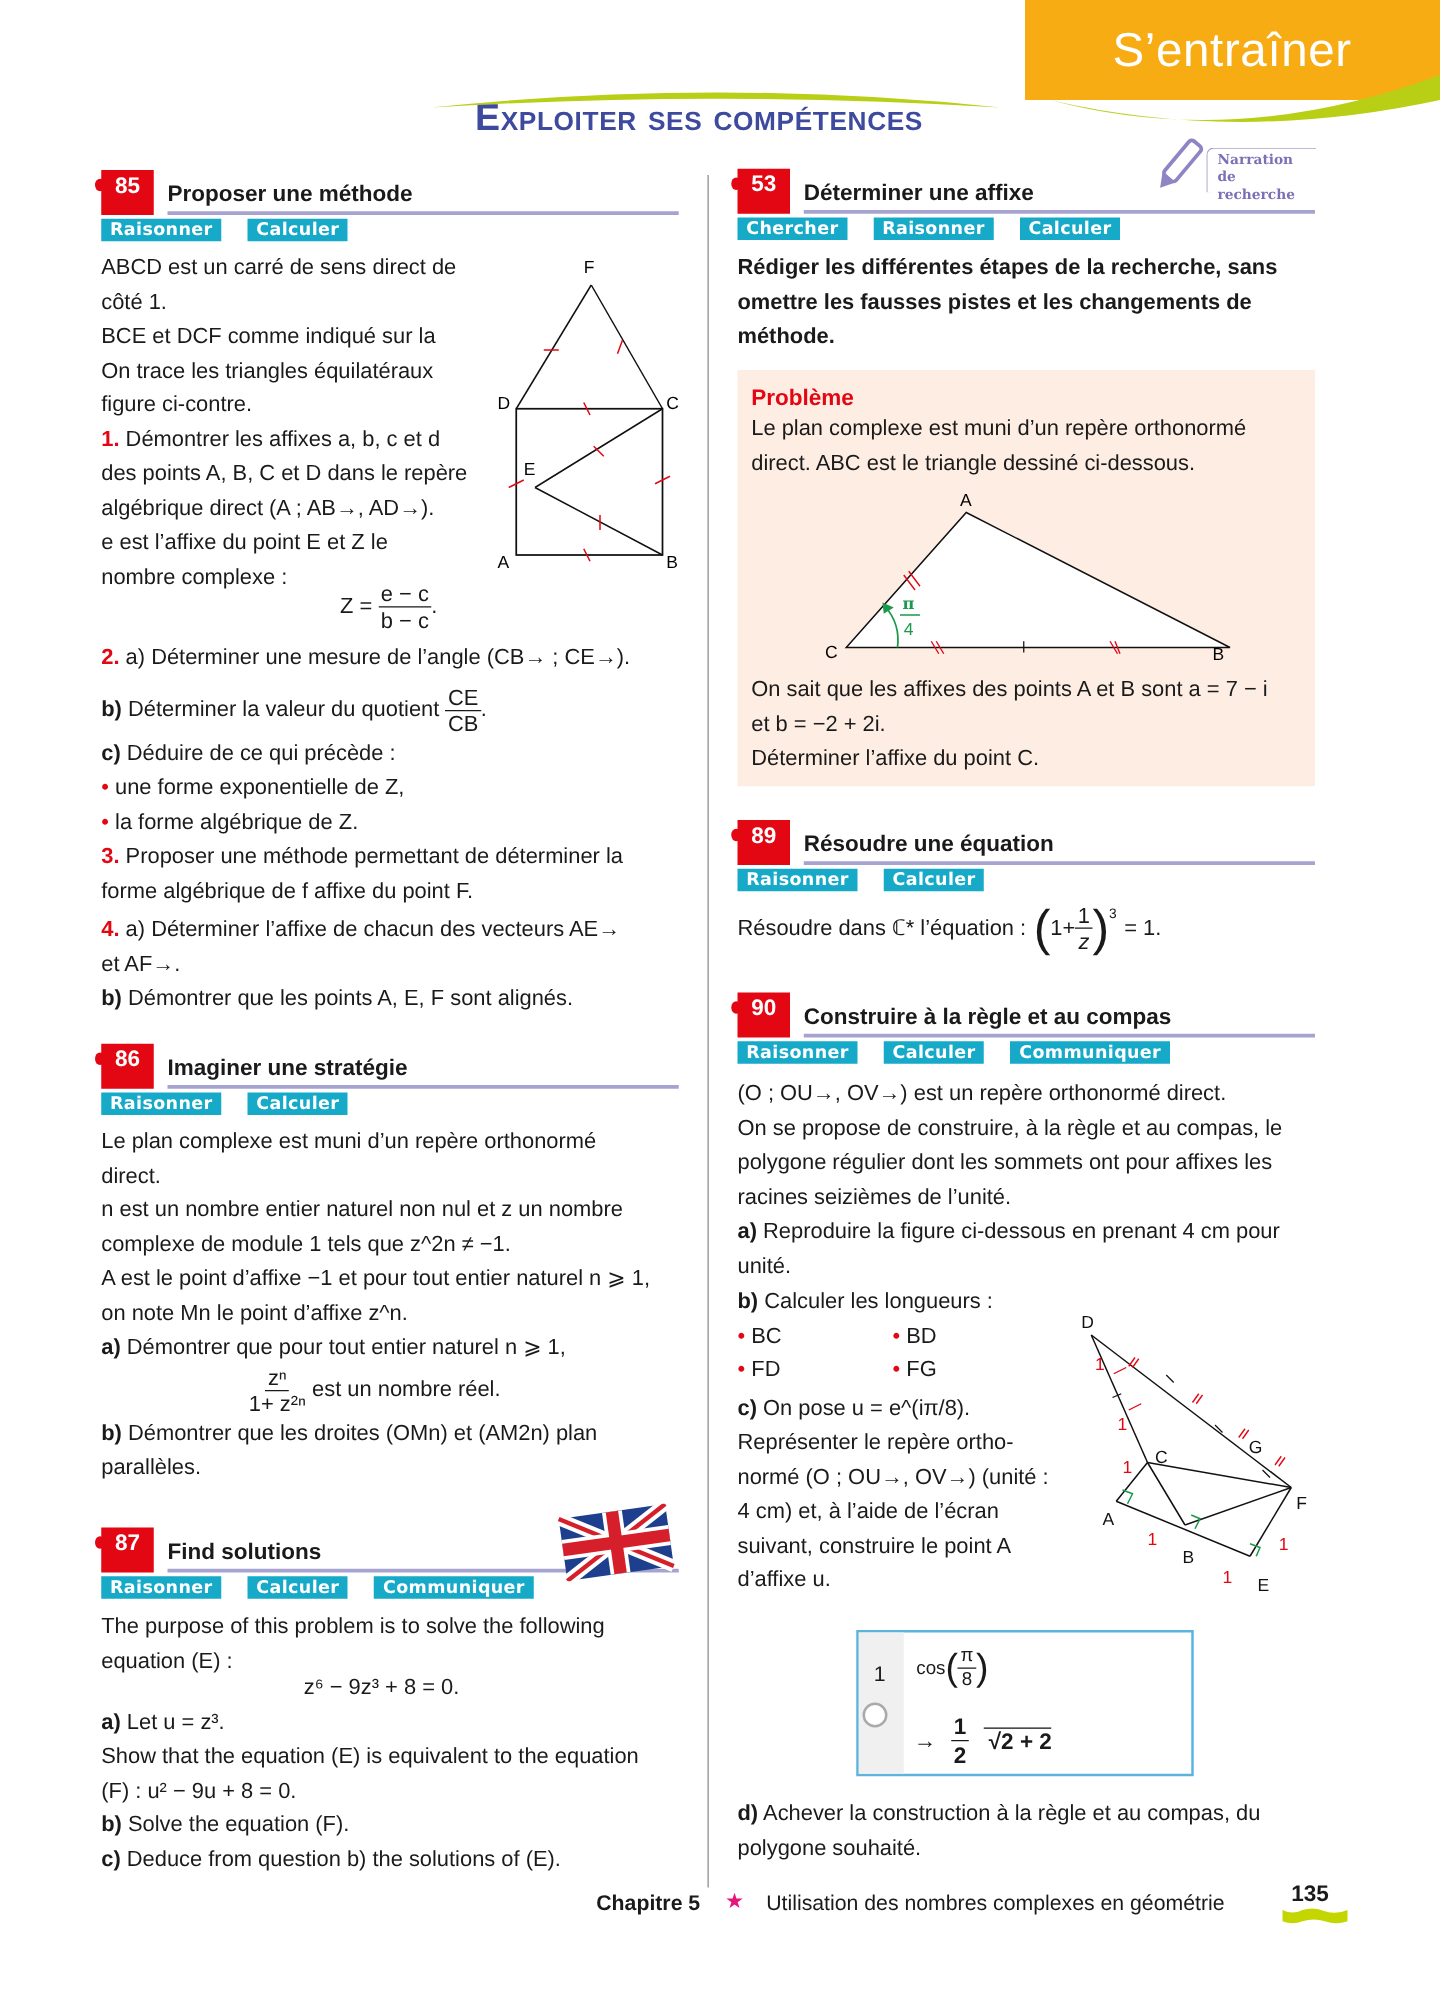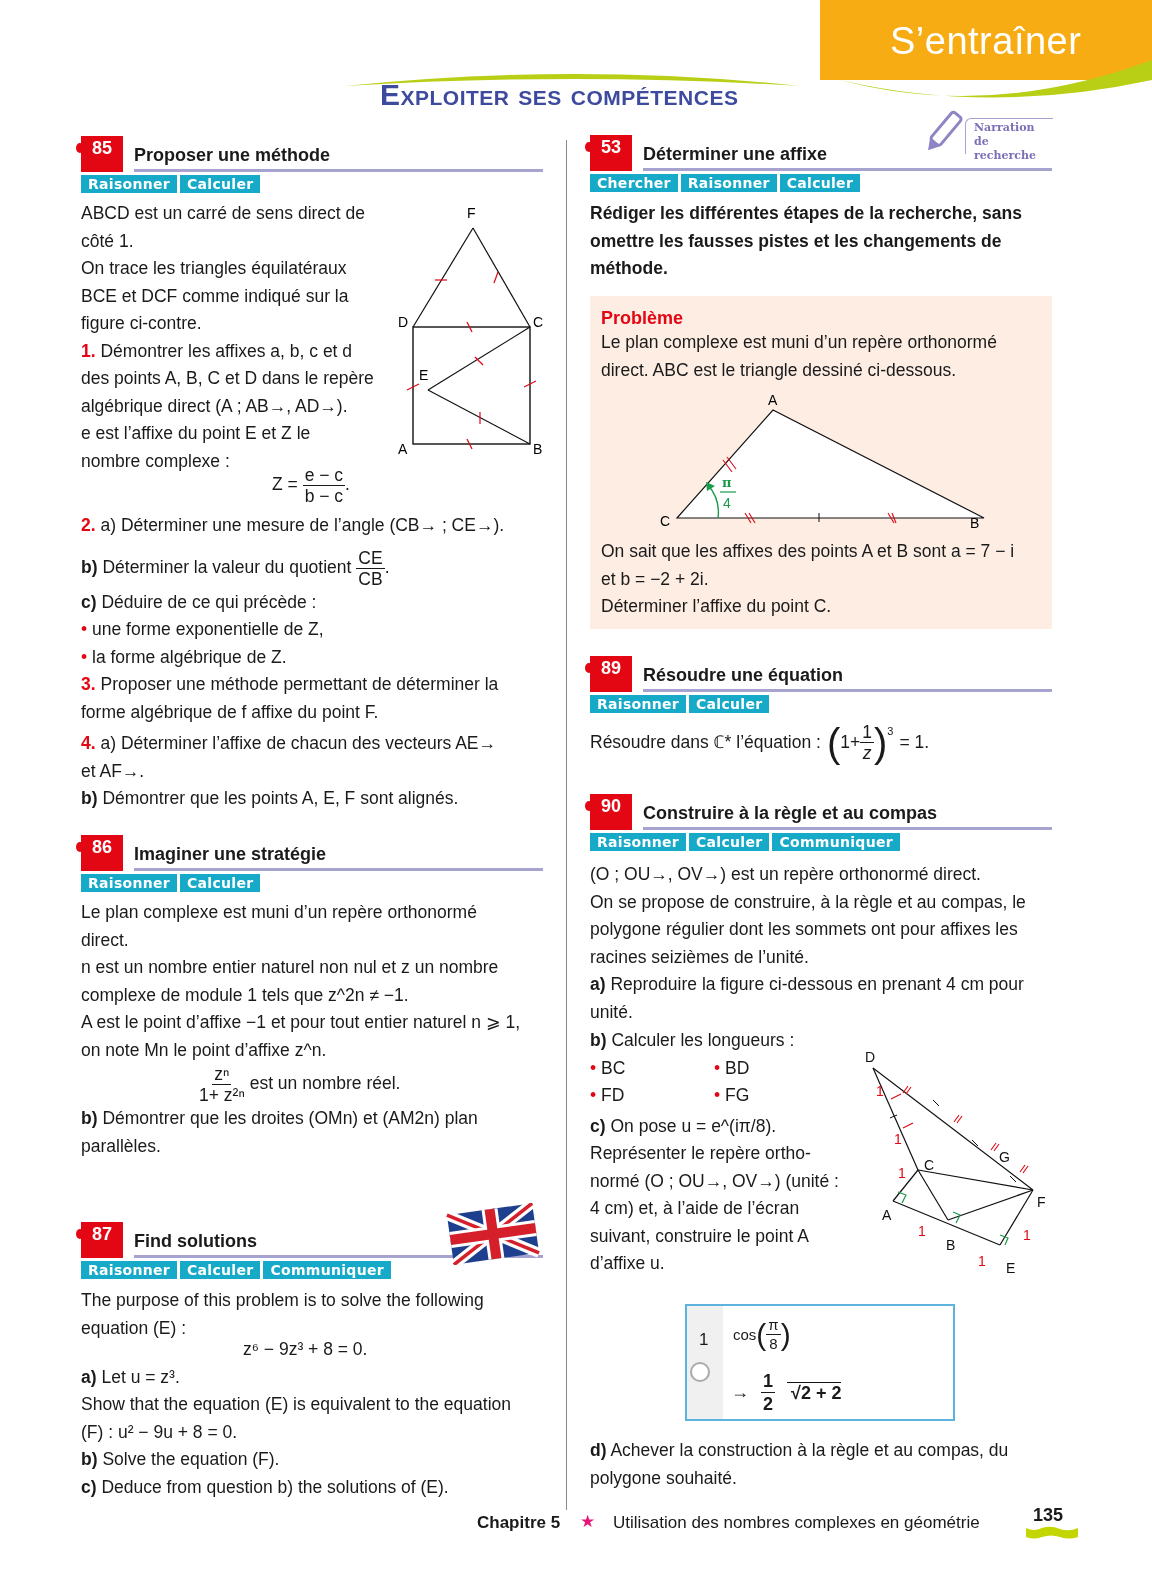--- a/index.html
+++ b/index.html
@@ -8,21 +8,21 @@
   .header-title { left: 380px; top: 30px; font-family: "Liberation Sans", sans-serif; font-weight: bold; font-size: 30px; color: #3d4a9e; letter-spacing: 0.5px; font-variant: small-caps; margin-top: 48px; }
   .header-swoosh { left: 345px; top: 66px; }
   .tab-orange { left: 820px; top: 0; width: 332px; height: 80px; background: #f7ac14; }
   .tab-green { left: 840px; top: 60px; }
   .tab-label { left: 890px; top: 20px; font-family: "Liberation Sans", sans-serif; font-size: 38px; color: #fff; letter-spacing: 0.5px; }
   .col-divider { left: 566px; top: 140px; width: 1px; height: 1370px; background: #8a8a8a; }
   .ex-head { display: flex; align-items: flex-end; }
   .ex-num { background: #e30613; color: #fff; font-weight: bold; font-size: 18px; font-family: "Liberation Sans", sans-serif; width: 42px; height: 36px; text-align: center; line-height: 24px; position: relative; }
   .ex-num::before { content: ""; position: absolute; left: -5px; top: 7px; width: 8px; height: 10px; background: #e30613; border-radius: 50%; }
   .ex-title { font-weight: bold; font-size: 18px; font-family: "Liberation Sans", sans-serif; margin-left: 11px; padding-bottom: 3px; border-bottom: 3px solid #a6a3d1; flex: 1; line-height: 22px; }
-  .tags { display: flex; gap: 3px; }
+  .tags { display: flex; gap: 21px; }
   .tag { background: #17a9c8; color: #fff; font-weight: bold; font-size: 14px; font-family: "DejaVu Sans", sans-serif; padding: 0 7px; height: 18px; line-height: 18px; letter-spacing: 0.3px; }
   .txt { font-family: "Liberation Sans", sans-serif; font-size: 17.5px; line-height: 27.5px; }
   .txt b { font-weight: bold; }
   .red { color: #e30613; font-weight: bold; }
   .dot { color: #e30613; }
   .just { text-align: justify; }
   .prob-box { left: 590px; top: 296px; width: 462px; height: 333px; background: #fdede3; }
   .prob-title { color: #e30613; font-weight: bold; font-size: 18px; font-family: "Liberation Sans", sans-serif; }
   .frac { display: inline-flex; flex-direction: column; align-items: center; vertical-align: middle; line-height: 20px; }
   .frac span:first-child { border-bottom: 1px solid #1a1a1a; padding: 0 2px; }
@@ -55,22 +55,22 @@
   <div class="ex-num">85</div>
   <div class="ex-title">Proposer une méthode</div>
 </div>
 <div class="abs tags" style="left:81px;top:175px;">
   <span class="tag">Raisonner</span>
   <span class="tag">Calculer</span>
 </div>
 <div class="abs txt" style="left:81px;top:200px;width:300px;">
   <div>ABCD est un carré de sens direct de</div>
   <div>côté 1.</div>
+  <div>BCE et DCF comme indiqué sur la</div>
   <div>On trace les triangles équilatéraux</div>
-  <div>BCE et DCF comme indiqué sur la</div>
   <div>figure ci-contre.</div>
   <div><span class="red">1.</span> <span>Démontrer les affixes a, b, c et d</span></div>
   <div>des points A, B, C et D dans le repère</div>
   <div>algébrique direct (A ; AB→, AD→).</div>
   <div>e est l’affixe du point E et Z le</div>
   <div>nombre complexe :</div>
 </div>
 <div class="abs txt" style="left:272px;top:465px;">
   <span>Z =</span>
   <span class="frac">
@@ -127,20 +127,21 @@
   <span class="tag">Raisonner</span>
   <span class="tag">Calculer</span>
 </div>
 <div class="abs txt" style="left:81px;top:899px;width:462px;">
   <div>Le plan complexe est muni d’un repère orthonormé</div>
   <div>direct.</div>
   <div>n est un nombre entier naturel non nul et z un nombre</div>
   <div>complexe de module 1 tels que z^2n ≠ −1.</div>
   <div>A est le point d’affixe −1 et pour tout entier naturel n ⩾ 1,</div>
   <div>on note Mn le point d’affixe z^n.</div>
+  <div><b>a)</b> <span>Démontrer que pour tout entier naturel n ⩾ 1,</span></div>
   <div style="padding-left:118px;"><span class="frac">
         <span>zⁿ</span>
         <span>1+ z²ⁿ</span>
       </span> <span>est un nombre réel.</span></div>
   <div><b>b)</b> <span>Démontrer que les droites (OMn) et (AM2n) plan</span></div>
   <div>parallèles.</div>
 </div>
 
 <div class="abs ex-head" style="left:81px;top:1222px;width:462px;">
   <div class="ex-num">87</div>

